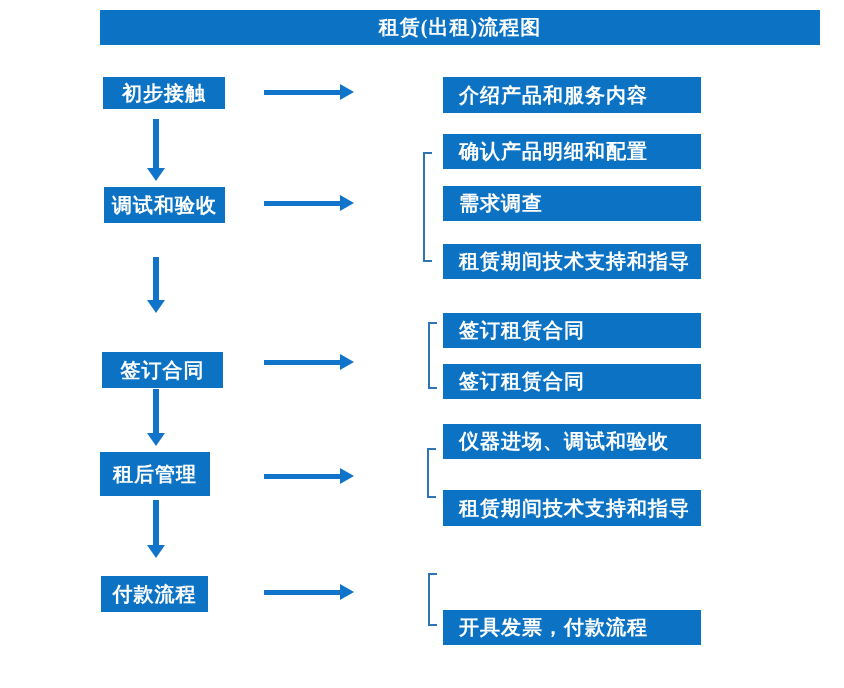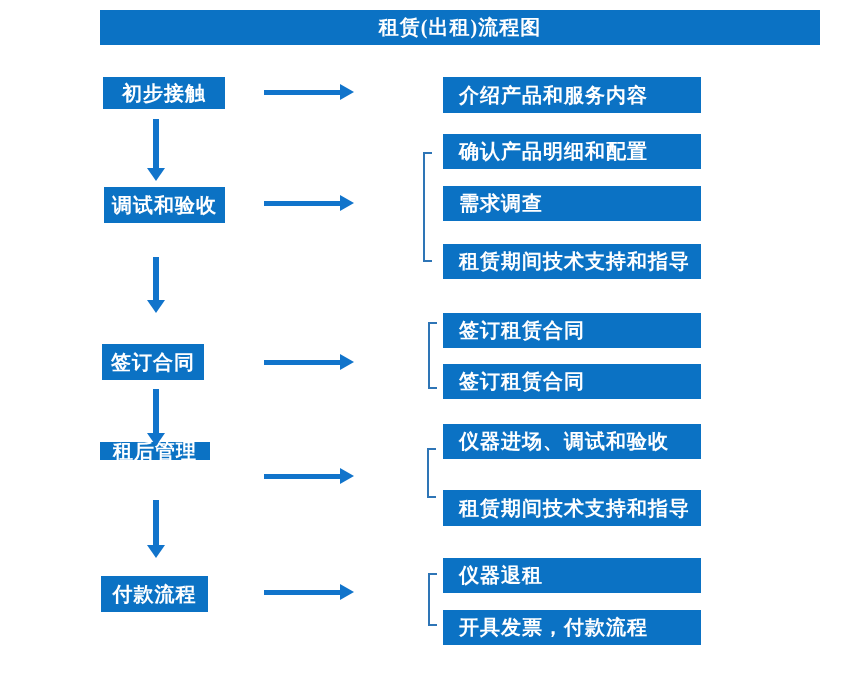--- a/index.html
+++ b/index.html
@@ -18,22 +18,22 @@
          border-left:14px solid #1174cb;}
   .vshaft{position:absolute;width:6px;background:#1174cb;left:153px;}
   .vhead{position:absolute;width:0;height:0;left:147px;
          border-left:9px solid transparent;border-right:9px solid transparent;
          border-top:13px solid #1174cb;}
   .bracket{position:absolute;width:9px;box-sizing:border-box;
            border-left:2px solid #2e75b6;border-top:2px solid #2e75b6;border-bottom:2px solid #2e75b6;}
   
   .s1{left:103px;top:77px;width:122px;height:32px}
   .s2{left:104px;top:187px;width:121px;height:36px}
-  .s3{left:102px;top:344px;width:102px;height:36px}
-  .s4{left:100px;top:442px;width:110px;height:18px}
+  .s3{left:102px;top:352px;width:121px;height:36px}
+  .s4{left:100px;top:452px;width:110px;height:44px}
   .s5{left:101px;top:576px;width:107px;height:36px}
   
   .d10{top:77px;height:36px}
   .d20{top:134px}
   .d21{top:186px}
   .d22{top:244px}
   .d30{top:313px}
   .d31{top:364px}
   .d40{top:424px}
   .d41{top:490px;height:36px}
@@ -95,16 +95,15 @@
   <div class="bracket b4"></div>
 
   <div class="box blue detail d10">介绍产品和服务内容</div>
   <div class="box blue detail d20">确认产品明细和配置</div>
   <div class="box blue detail d21">需求调查</div>
   <div class="box blue detail d22">租赁期间技术支持和指导</div>
   <div class="box blue detail d30">签订租赁合同</div>
   <div class="box blue detail d31">签订租赁合同</div>
   <div class="box blue detail d41">租赁期间技术支持和指导</div>
   <div class="box blue detail d40">仪器进场、调试和验收</div>
-  <div class="box blue detail d50">仪器退租</div>
   <div class="box blue detail d51">开具发票，付款流程</div>
 
 </div>
 
 </body></html>

